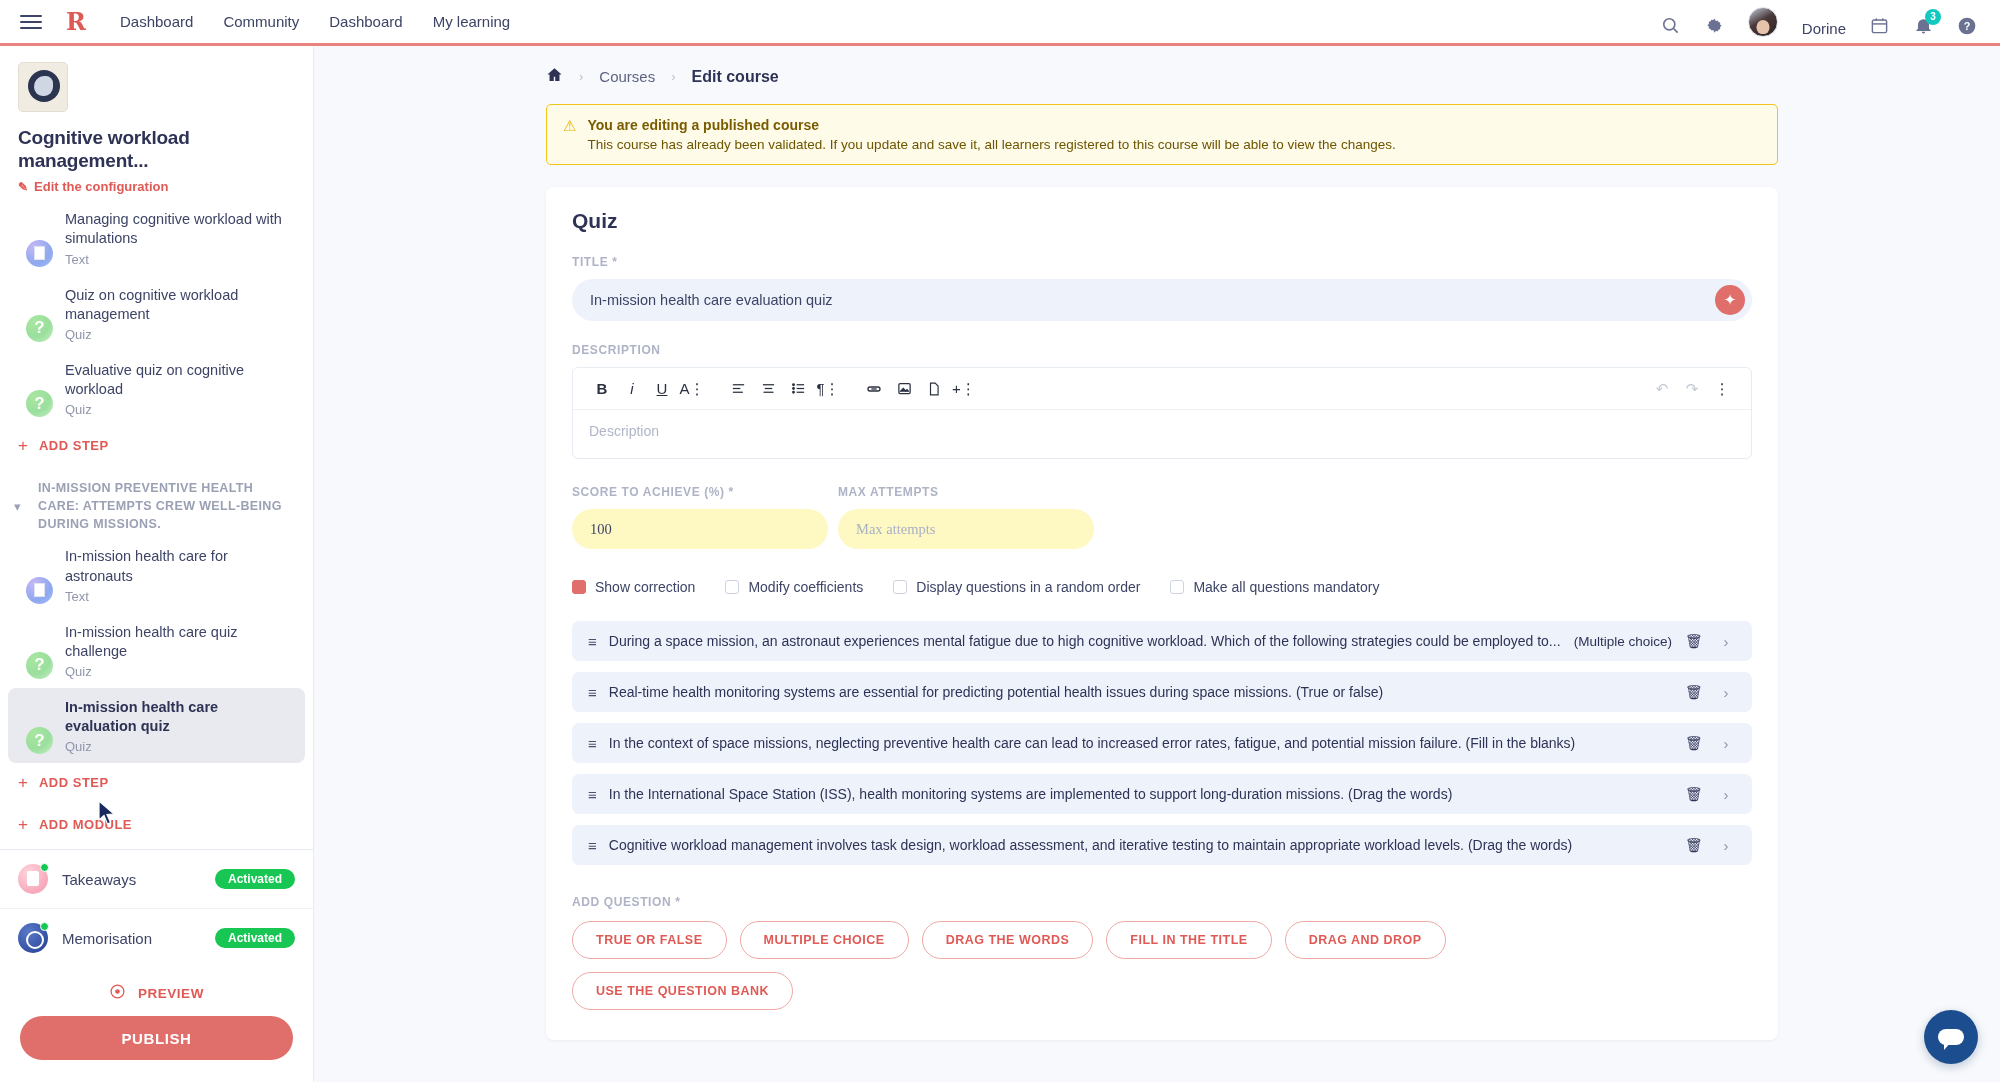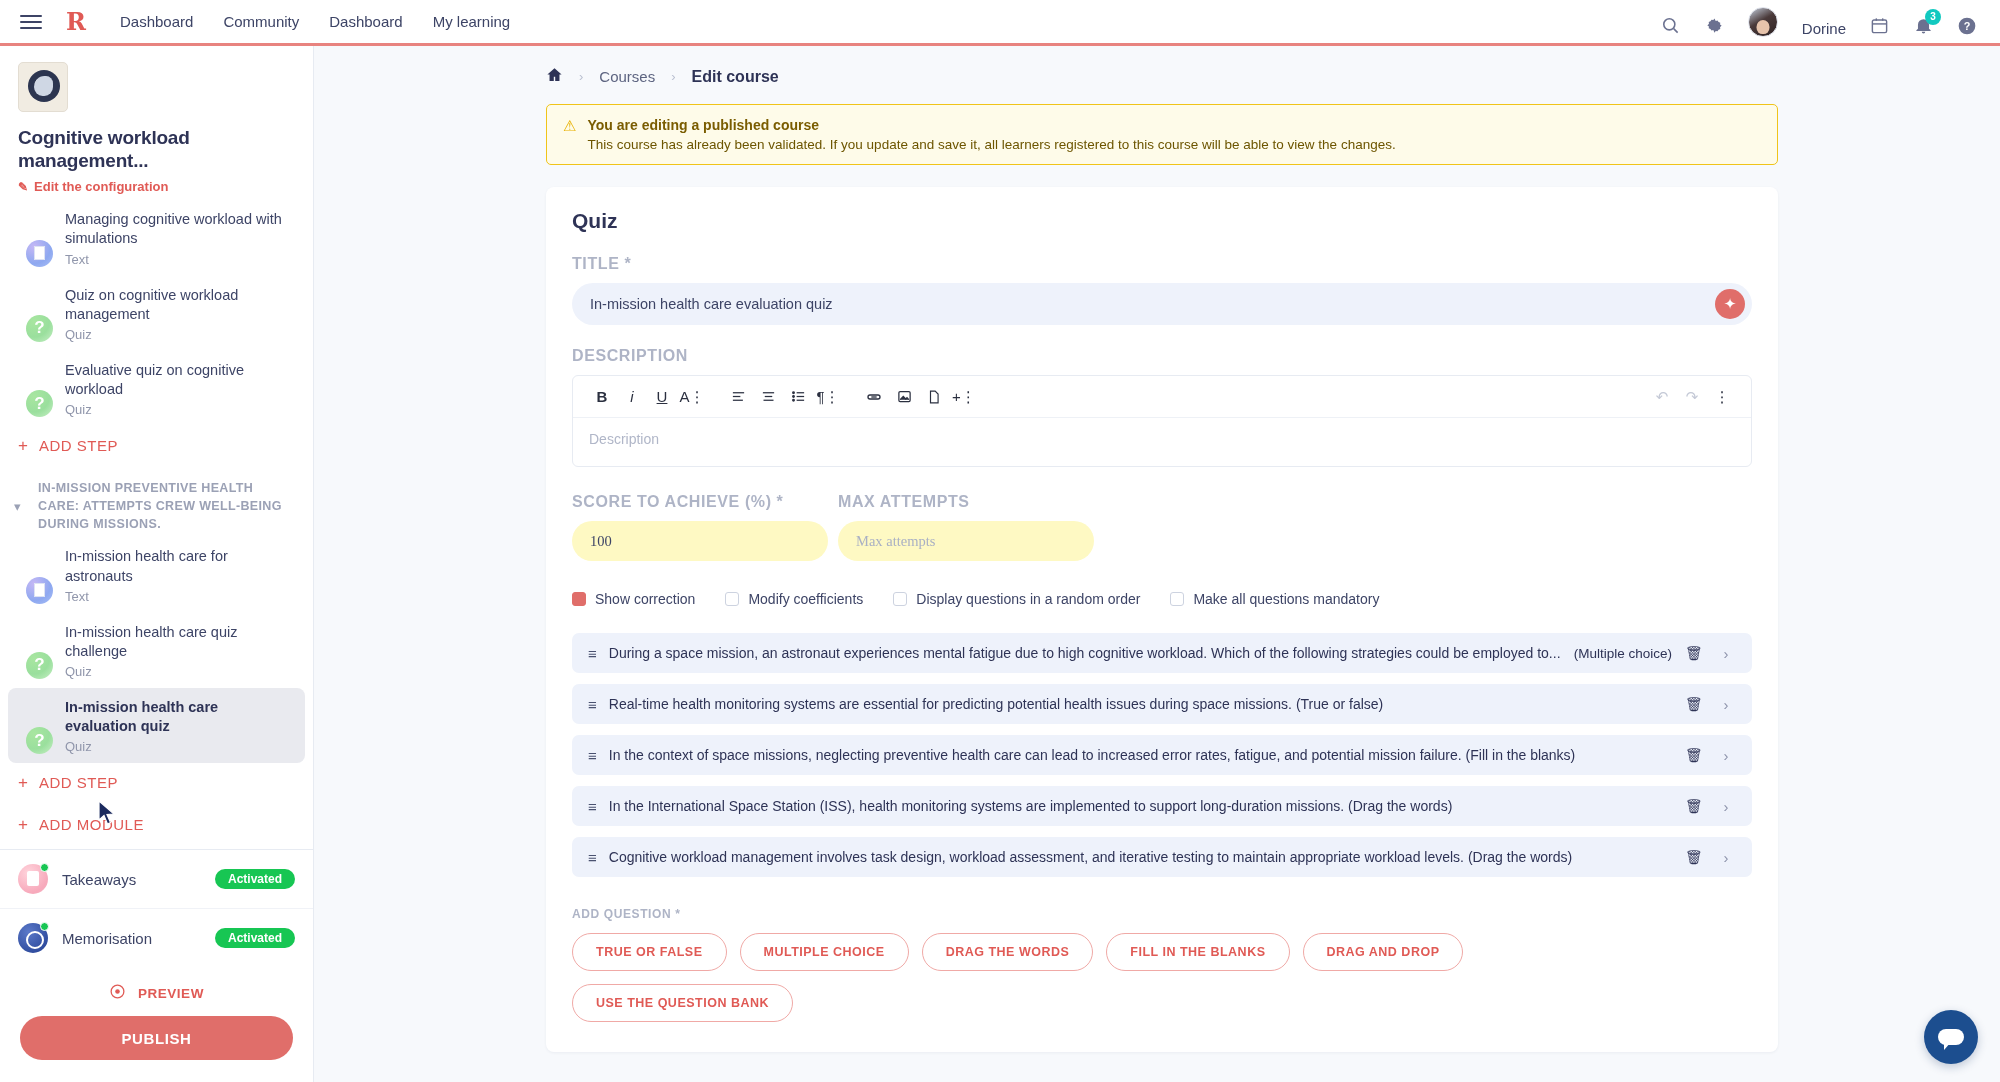--- a/index.html
+++ b/index.html
@@ -85,21 +85,21 @@
     content:'?'; position:absolute; left:0; top:0; width:27px; height:27px; color:#ffffff;
     font-size:17px; font-weight:700; display:flex; align-items:center; justify-content:center;
   }
   .step-txt { padding-top: 1px; }
   .step-name { font-size: 14.5px; color: #3d4466; line-height: 1.32; }
   .step.active .step-name { font-weight: 700; color: #2e3356; }
   .step-type { font-size: 13px; color: #9096ab; margin-top: 3px; }
 
   .add-row { display: flex; align-items: center; gap: 11px; padding: 11px 18px; cursor: pointer; }
   .add-plus { color: #e05a55; font-size: 17px; line-height: 1; }
-  .add-label { font-size: 15px; font-weight: 400; color: #e05a55; letter-spacing: 0.5px; }
+  .add-label { font-size: 13px; font-weight: 700; color: #e05a55; letter-spacing: 0.5px; }
 
   .module-head { display: flex; gap: 10px; padding: 14px 18px 4px 14px; align-items: center; cursor: pointer; }
   .chev { color: #9ba1b5; font-size: 13px; flex: 0 0 14px; }
   .module-title { font-size: 12.5px; font-weight: 700; color: #9ba1b5; letter-spacing: 0.35px; line-height: 1.45; }
 
   .add-module-row { border-bottom: 1px solid #e7ebf2; padding-bottom: 16px; padding-top: 14px; }
 
   .tool-row {
     display: flex; align-items: center; gap: 14px; padding: 14px 18px;
     border-bottom: 1px solid #f0f2f7; cursor: pointer;
@@ -146,21 +146,21 @@
   }
   .alert-ic { color: #e8b100; font-size: 15px; line-height: 1.2; }
   .alert-title { font-size: 14px; font-weight: 700; color: #7a5c00; }
   .alert-body { font-size: 13.5px; color: #6d5500; margin-top: 4px; }
 
   .card {
     margin: 22px 222px 0 232px; background: #fff; border-radius: 8px;
     padding: 22px 26px 30px; box-shadow: 0 1px 3px rgba(40,50,90,0.06);
   }
   .card-title { font-size: 21px; font-weight: 700; color: #2e3356; }
-  .flabel { font-size: 16px; font-weight: 700; color: #aeb4c6; letter-spacing: 0.6px; margin-top: 22px; }
+  .flabel { font-size: 12px; font-weight: 700; color: #aeb4c6; letter-spacing: 0.6px; margin-top: 22px; }
   .input-wrap { position: relative; margin-top: 10px; }
   .tinput {
     width: 100%; height: 42px; border-radius: 21px; border: none; background: #eef2fb;
     padding: 0 52px 0 18px; font-size: 14.5px; color: #3d4466;
     font-family: "Liberation Sans", sans-serif; outline: none;
   }
   .sparkle-btn {
     position: absolute; right: 7px; top: 6px; width: 30px; height: 30px; border-radius: 50%;
     background: #e06e6a; color: #fff; display: flex; align-items: center; justify-content: center;
     font-size: 15px; cursor: pointer; border: none;
@@ -550,21 +550,21 @@
         <span class="qdel">🗑</span>
         <span class="qchev">›</span>
       </div>
     </div>
 
     <div class="addq-label">ADD QUESTION *</div>
     <div class="qbtns">
       <button class="qbtn">TRUE OR FALSE</button>
       <button class="qbtn">MULTIPLE CHOICE</button>
       <button class="qbtn">DRAG THE WORDS</button>
-      <button class="qbtn">FILL IN THE BLANKS</button>
+      <button class="qbtn">FILL IN THE TITLE</button>
       <button class="qbtn">DRAG AND DROP</button>
       <button class="qbtn">USE THE QUESTION BANK</button>
     </div>
   </div>
 
   <button class="chat-btn"></button>
 </div>
 
 <svg class="cursor" viewBox="0 0 18 26">
   <polygon points="1,1 1,20 6,15.5 9.5,24 12.5,22.5 9,14.5 16,14" fill="#1b2a5e" stroke="#fff" stroke-width="1.2"></polygon>

